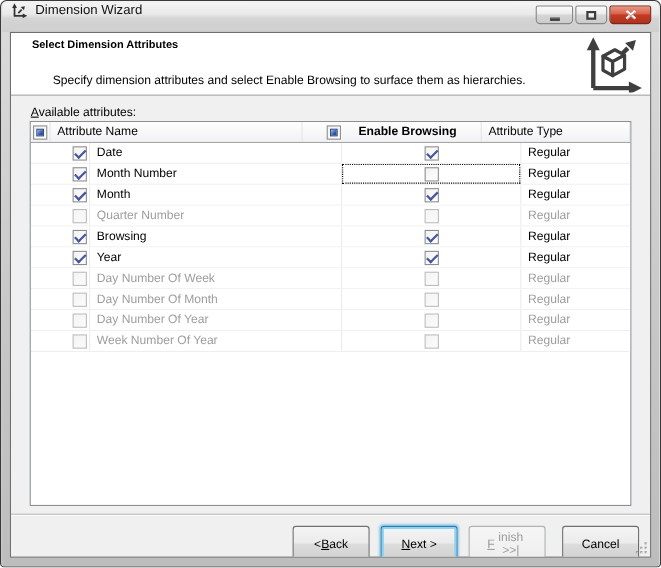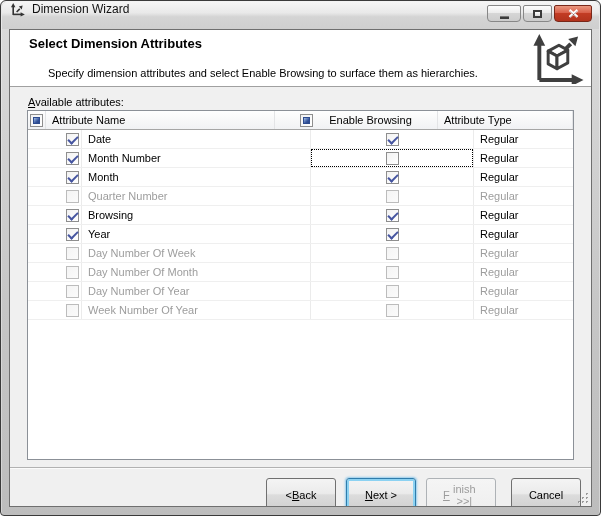--- a/index.html
+++ b/index.html
@@ -22,36 +22,36 @@
     background:linear-gradient(#fdfdfd,#ececec 45%,#d6d6d6 50%,#cccccc);
     display:flex;align-items:center;justify-content:center;padding:0;cursor:default;}
   .cap-btn.max{width:29px;}
   .cap-btn.close{width:38px;border-color:#78281a;
     background:linear-gradient(#e9977f,#d9604a 45%,#c23c24 50%,#b2331d);}
   .glyph-min{width:9px;height:3px;background:#3c3c3c;margin-top:7px;border-top:1px solid #777;}
   .glyph-max{width:9px;height:8px;border:2px solid #3c3c3c;background:linear-gradient(#fff,#ddd);}
   
   .client{position:absolute;left:8px;right:8px;top:28px;bottom:8px;border:1px solid #6f6f6f;background:#f0f0f0;overflow:hidden;}
   .banner{position:absolute;top:0;left:0;right:0;height:57px;background:#ffffff;border-bottom:1px solid #a0a0a0;}
-  .banner-title{position:absolute;left:19px;top:6px;font-size:13px;font-weight:bold;color:#000;}
+  .banner-title{position:absolute;left:19px;top:6px;font-size:10px;font-weight:bold;color:#000;}
   .banner-sub{position:absolute;left:38px;top:25px;font-size:11px;color:#000;margin-top:12px;}
   .banner-icon{position:absolute;right:6px;top:2px;width:57px;height:52px;}
   .page{position:absolute;top:58px;left:0;right:0;bottom:0;}
   .attr-label{position:absolute;left:18px;top:8px;}
   
   .grid{position:absolute;left:17px;top:22px;width:547px;height:350px;background:#fff;border:1px solid #8b9097;overflow:hidden;}
   .ghead{display:flex;height:19px;background:linear-gradient(#fefefe,#f1f2f4);border-bottom:1px solid #a6a6a6;align-items:stretch;}
   .grow{display:flex;height:19px;border-bottom:1px solid #efefef;align-items:center;background:#fff;padding-left:36px;}
   .cell{display:flex;align-items:center;border-right:1px solid #ebebeb;height:100%;}
   .c-check{width:18px;justify-content:center;}
   .c-name{width:229px;padding-left:6px;}
   .c-browse{width:163px;justify-content:center;position:relative;}
   .c-type{flex:1;padding-left:6px;border-right:none;}
   .ghead .cell{border-right:1px solid #e3e4e6;}
-  .ghead .c-browse{gap:16px;}
+  .ghead .c-browse{gap:16px;font-weight:bold;}
   .grow.dis .c-name span,.grow.dis .c-type span{color:#9d9d9d;}
   .c-browse.focus::after{content:"";position:absolute;inset:0;border:1px dotted #000;pointer-events:none;}
   
   .cb{width:13px;height:13px;border:1px solid #8e8e8e;background:linear-gradient(135deg,#f2f2f2,#ffffff);position:relative;flex:0 0 auto;}
   .cb.dis{border-color:#bcbcbc;background:linear-gradient(135deg,#f4f4f4,#fbfbfb);}
   .cb.chk::after{content:"";position:absolute;left:1px;top:2px;width:8px;height:4px;
     border-left:2px solid #4655a0;border-bottom:2px solid #4655a0;transform:rotate(-45deg);}
   .cb.ind::after{content:"";position:absolute;inset:2px;border:1px solid #2e4c90;
     background:linear-gradient(135deg,#a6c0e4,#33539c 65%,#2b4887);}
   

